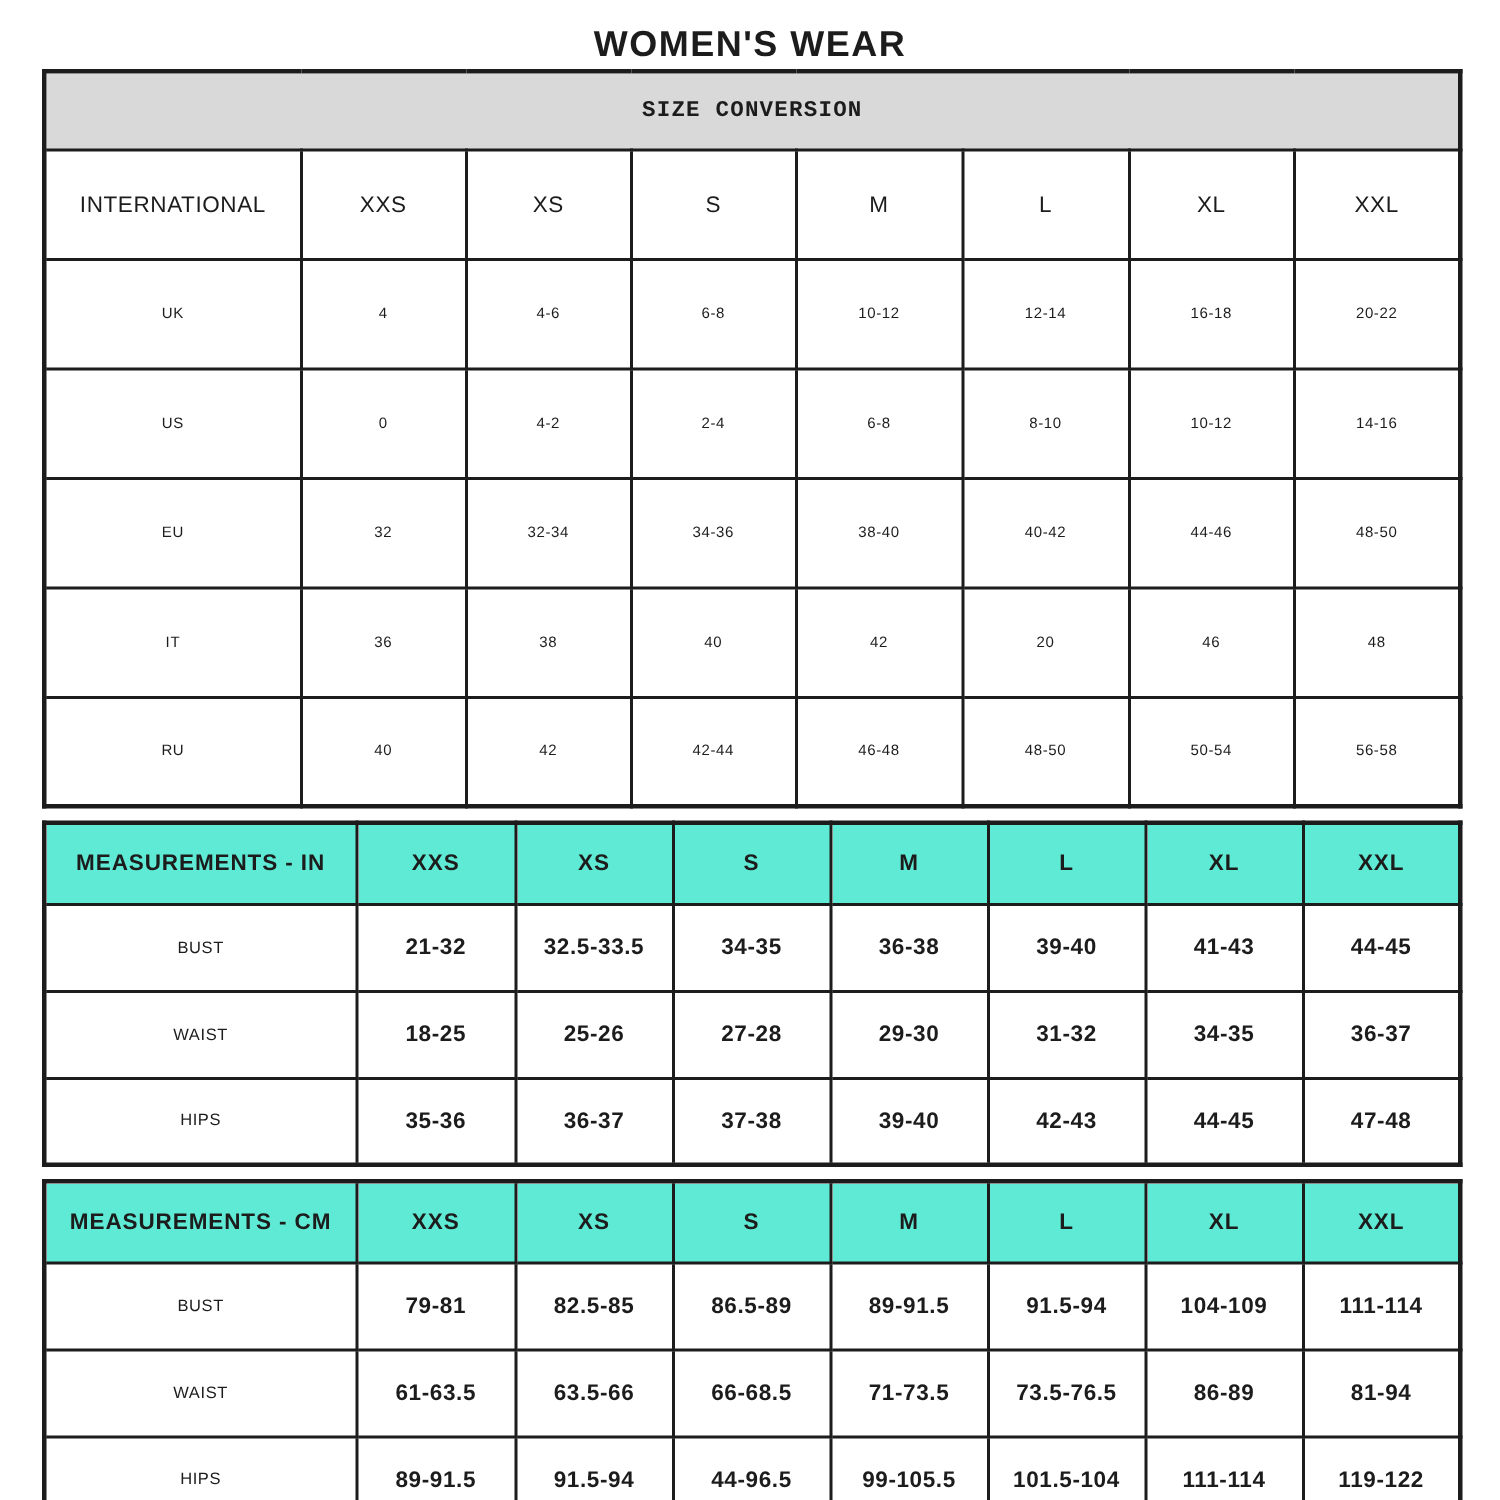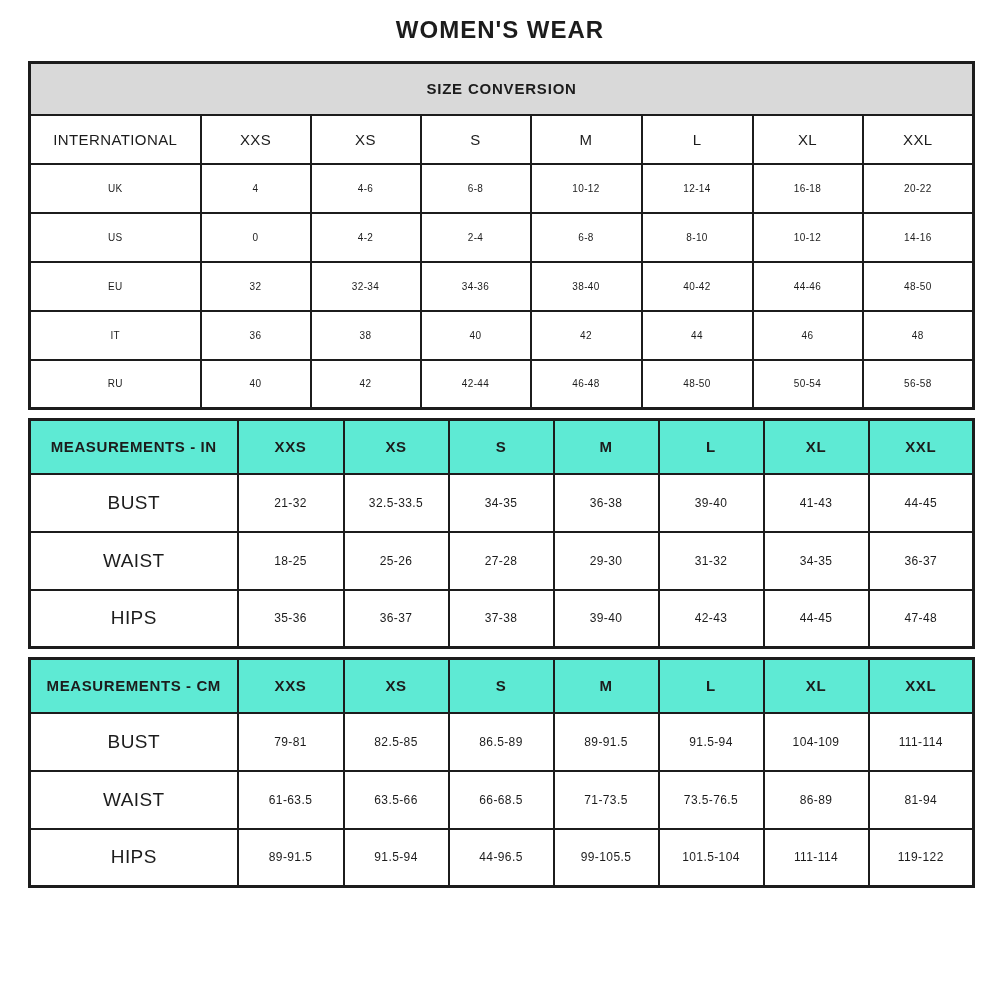--- a/index.html
+++ b/index.html
@@ -12,59 +12,59 @@
   .sheet {
     width: 1000px;
     height: 1000px;
     padding: 16px 28px 10px 28px;
   }
   .page-title {
     text-align: center;
     font-size: 24px;
     font-weight: 700;
     letter-spacing: 1px;
-    margin-bottom: 17px;
+    margin-bottom: 2px;
   }
   table {
     width: 944px;
     border-collapse: collapse;
     table-layout: fixed;
     border: 3px solid #1c1c1c;
     margin-bottom: 8px;
   }
   td {
     border: 2px solid #1c1c1c;
     text-align: center;
     vertical-align: middle;
     letter-spacing: 0.4px;
     overflow: hidden;
     white-space: nowrap;
   }
   
-  .conv tr { height: 49px; }
-  .conv tr.caption-row { height: 52px; }
+  .conv tr { height: 73px; }
+  .conv tr.caption-row { height: 52px; font-family: Liberation Mono, monospace; }
   .caption-cell {
     background: #d9d9d9;
     font-weight: 700;
     font-size: 15px;
     letter-spacing: 0.8px;
   }
   .conv .header-row td { font-size: 15px; font-weight: 400; }
   .conv .data-cell, .conv .row-label { font-size: 10px; font-weight: 400; }
   
   .meas tr { height: 58px; }
   .meas tr.header-row { height: 54px; }
   .meas .header-row td {
     background: #5eead4;
     font-weight: 700;
     font-size: 15px;
     letter-spacing: 0.6px;
   }
-  .meas .row-label { font-size: 19px; font-weight: 400; }
-  .meas .data-cell { font-size: 12px; font-weight: 400; border-radius: 25px; }
+  .meas .row-label { font-size: 11px; font-weight: 400; }
+  .meas .data-cell { font-size: 15px; font-weight: 700; border-radius: 25px; }
 </style>
 </head>
 <body>
 
 <div class="sheet">
 
   <div class="page-title">WOMEN'S WEAR</div>
 
   <table class="conv">
     <colgroup>
@@ -120,21 +120,21 @@
           <td class="data-cell">40-42</td>
           <td class="data-cell">44-46</td>
           <td class="data-cell">48-50</td>
         </tr>
         <tr>
           <td class="row-label">IT</td>
           <td class="data-cell">36</td>
           <td class="data-cell">38</td>
           <td class="data-cell">40</td>
           <td class="data-cell">42</td>
-          <td class="data-cell">44</td>
+          <td class="data-cell">20</td>
           <td class="data-cell">46</td>
           <td class="data-cell">48</td>
         </tr>
         <tr>
           <td class="row-label">RU</td>
           <td class="data-cell">40</td>
           <td class="data-cell">42</td>
           <td class="data-cell">42-44</td>
           <td class="data-cell">46-48</td>
           <td class="data-cell">48-50</td>

